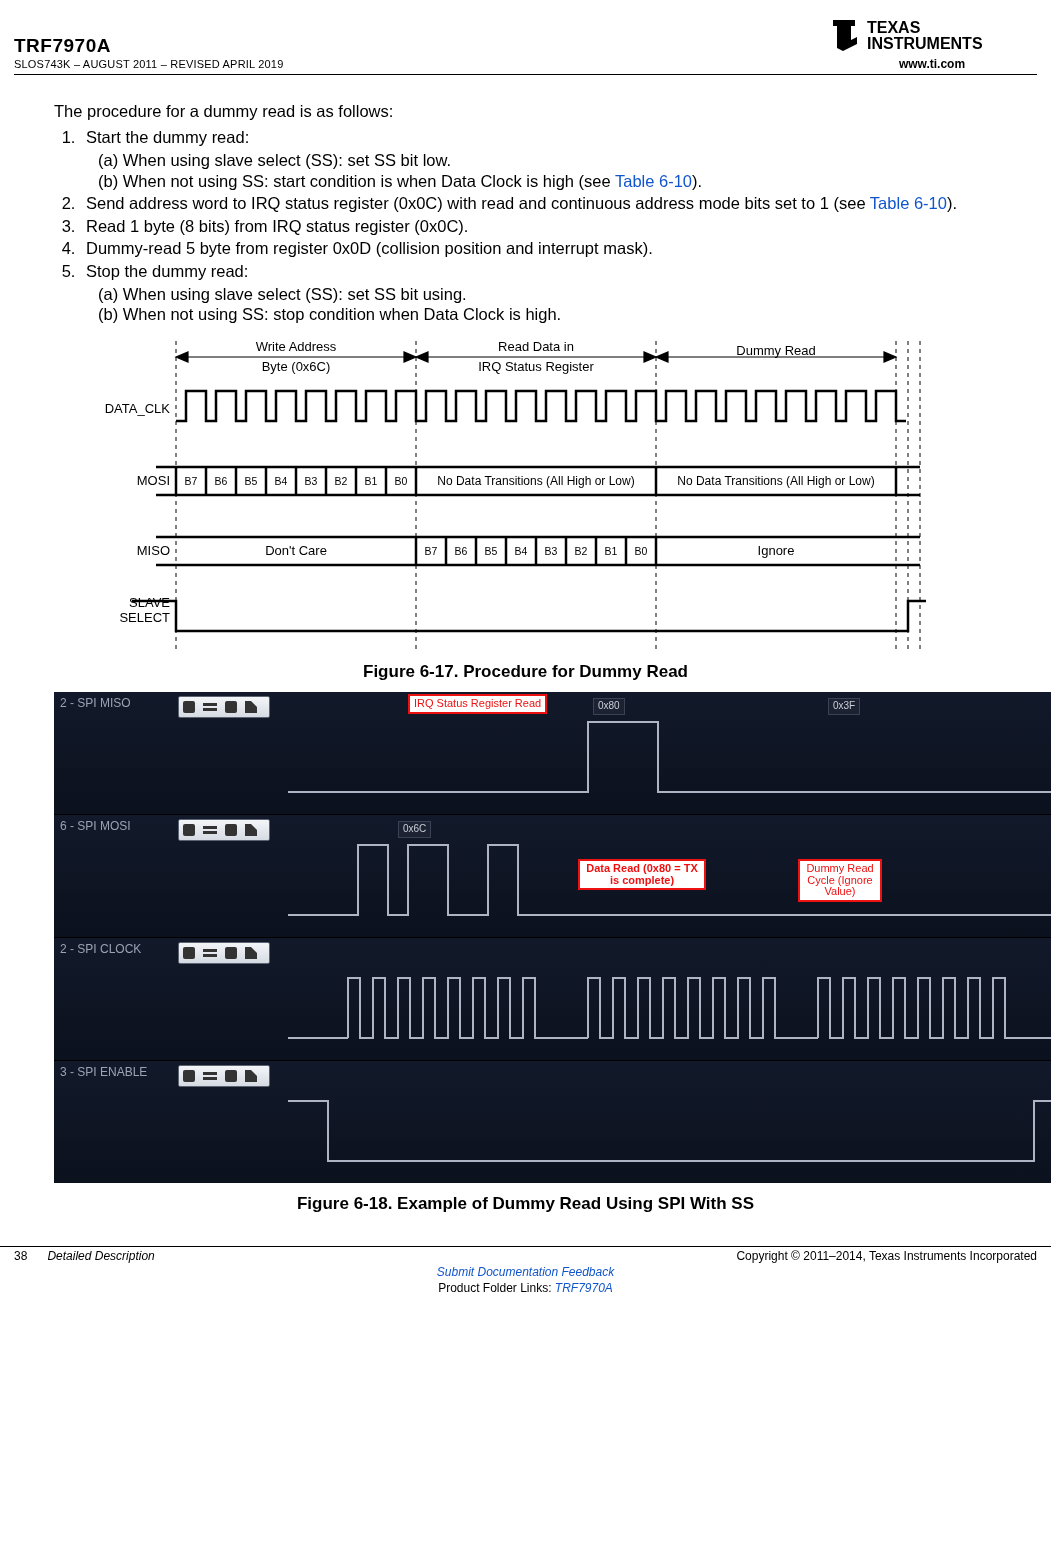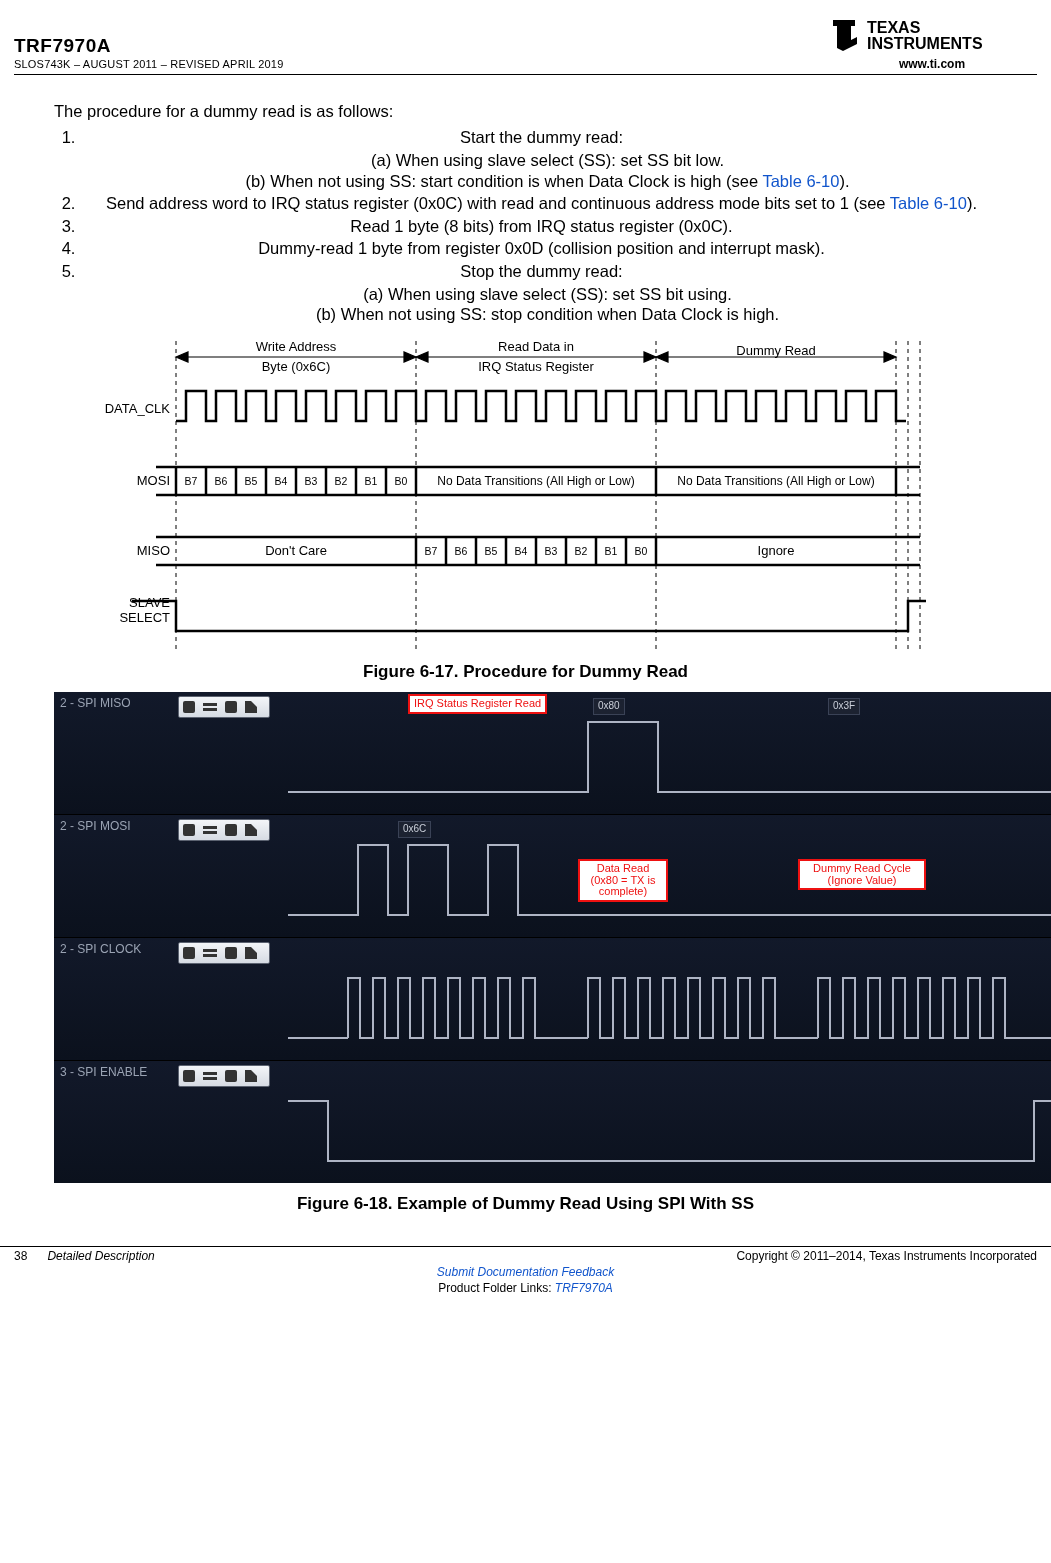--- a/index.html
+++ b/index.html
@@ -41,21 +41,21 @@
   }
   .hdr-url {
     font-size: 12px;
     font-weight: bold;
   }
   .content {
     padding: 20px 40px 10px 40px;
   }
   .intro { margin: 6px 0 6px 0; }
   ol.main { margin: 4px 0 4px 0; padding-left: 26px; }
-  ol.main > li { margin: 2px 0 2px 0; padding-left: 6px; text-align: center; }
+  ol.main > li { margin: 2px 0 2px 0; padding-left: 6px; }
   ol.sub { list-style: none; margin: 2px 0 2px 0; padding-left: 12px; }
   ol.sub li { margin: 0; }
   a.tbl-link { color: #1155cc; text-decoration: none; }
   .fig-caption {
     text-align: center;
     font-weight: bold;
     font-size: 17px;
     margin: 10px 0 10px 0;
   }
   
@@ -177,21 +177,21 @@
           <li>(a)  When using slave select (SS): set SS bit low.</li>
           <li>
             <span>(b)  When not using SS: start condition is when Data Clock is high (see </span><a href="#" class="tbl-link">Table 6-10</a><span>).</span>
           </li>
         </ol>
       </li>
       <li>
         <span>Send address word to IRQ status register (0x0C) with read and continuous address mode bits set to 1 (see </span><a href="#" class="tbl-link">Table 6-10</a><span>).</span>
       </li>
       <li>Read 1 byte (8 bits) from IRQ status register (0x0C).</li>
-      <li>Dummy-read 1 byte from register 0x0D (collision position and interrupt mask).</li>
+      <li>Dummy-read 5 byte from register 0x0D (collision position and interrupt mask).</li>
       <li>
         <span>Stop the dummy read:</span>
         <ol class="sub">
           <li>(a)  When using slave select (SS): set SS bit using.</li>
           <li>(b)  When not using SS: stop condition when Data Clock is high.</li>
         </ol>
       </li>
     </ol>
 
     <div class="timing">
@@ -345,38 +345,38 @@
           <svg width="100%" height="100%" viewBox="0 0 786 122" preserveAspectRatio="none">
             <path d="M0 100 H300 V30 H370 V100 H786" fill="none" stroke="#aeb4c4" stroke-width="2"></path>
           </svg>
           <div class="la-bus-lbl" style="left:305px; top:6px;">0x80</div>
           <div class="la-bus-lbl" style="left:540px; top:6px;">0x3F</div>
           <div class="la-callout" style="left:120px; top:2px;">IRQ Status Register Read</div>
         </div>
       </div>
 
       <div class="la-ch">
-        <div class="la-ch-label">2 - SPI MOSI</div>
+        <div class="la-ch-label">6 - SPI MOSI</div>
         <div class="la-tool">
           <svg viewBox="0 0 90 20">
               <g fill="#333">
                 <rect x="4" y="4" width="12" height="12" rx="2"></rect>
                 <path d="M24 6 h14 v3 h-14 z M24 11 h14 v3 h-14 z"></path>
                 <rect x="46" y="4" width="12" height="12" rx="2"></rect>
                 <path d="M66 16 v-12 h6 l6 6 v6 z"></path>
               </g>
             </svg>
         </div>
         <div class="la-trace-wrap">
           <svg width="100%" height="100%" viewBox="0 0 786 122" preserveAspectRatio="none">
             <path d="M0 100 H70 V30 H100 V100 H120 V30 H160 V100 H200 V30 H230 V100 H786" fill="none" stroke="#aeb4c4" stroke-width="2"></path>
           </svg>
           <div class="la-bus-lbl" style="left:110px; top:6px;">0x6C</div>
-          <div class="la-callout" style="left:290px; top:44px; width:90px;">Data Read (0x80 = TX is complete)</div>
-          <div class="la-callout" style="left:510px; top:44px; width:128px;">Dummy Read Cycle (Ignore Value)</div>
+          <div class="la-callout" style="left:290px; top:44px; width:128px;font-weight:bold;">Data Read (0x80 = TX is complete)</div>
+          <div class="la-callout" style="left:510px; top:44px; width:84px;">Dummy Read Cycle (Ignore Value)</div>
         </div>
       </div>
 
       <div class="la-ch">
         <div class="la-ch-label">2 - SPI CLOCK</div>
         <div class="la-tool">
           <svg viewBox="0 0 90 20">
               <g fill="#333">
                 <rect x="4" y="4" width="12" height="12" rx="2"></rect>
                 <path d="M24 6 h14 v3 h-14 z M24 11 h14 v3 h-14 z"></path>

